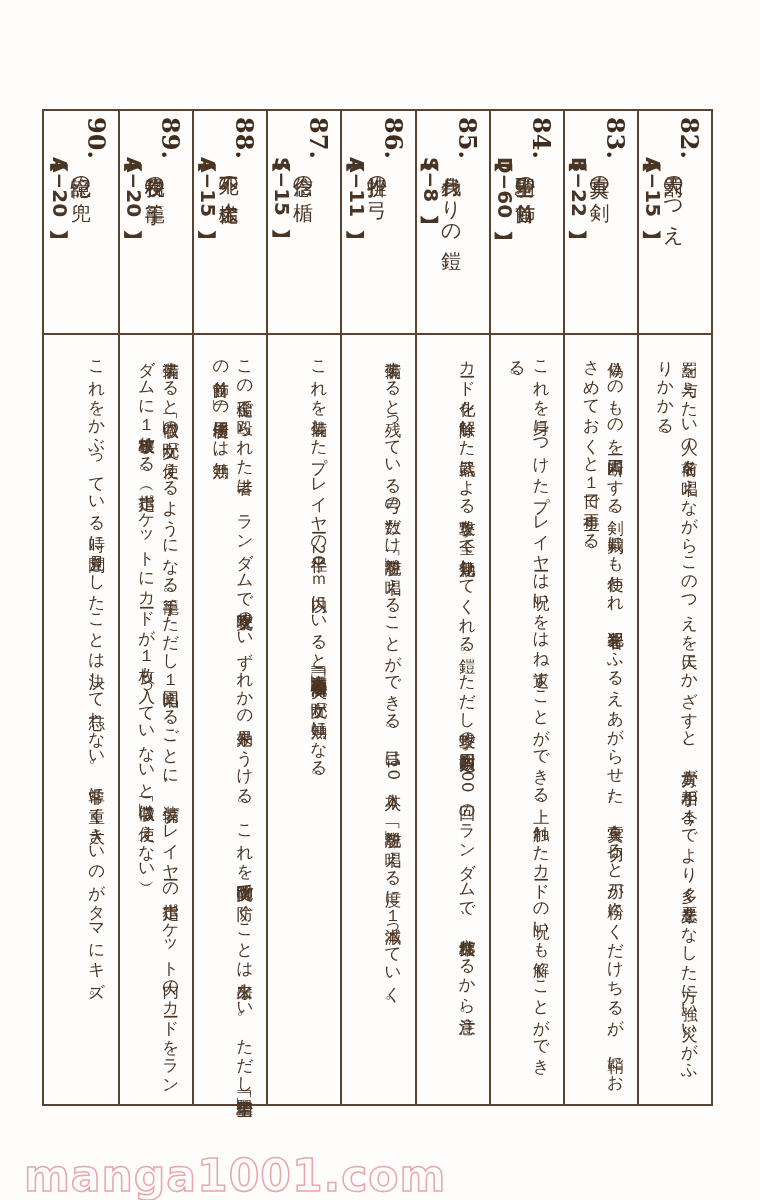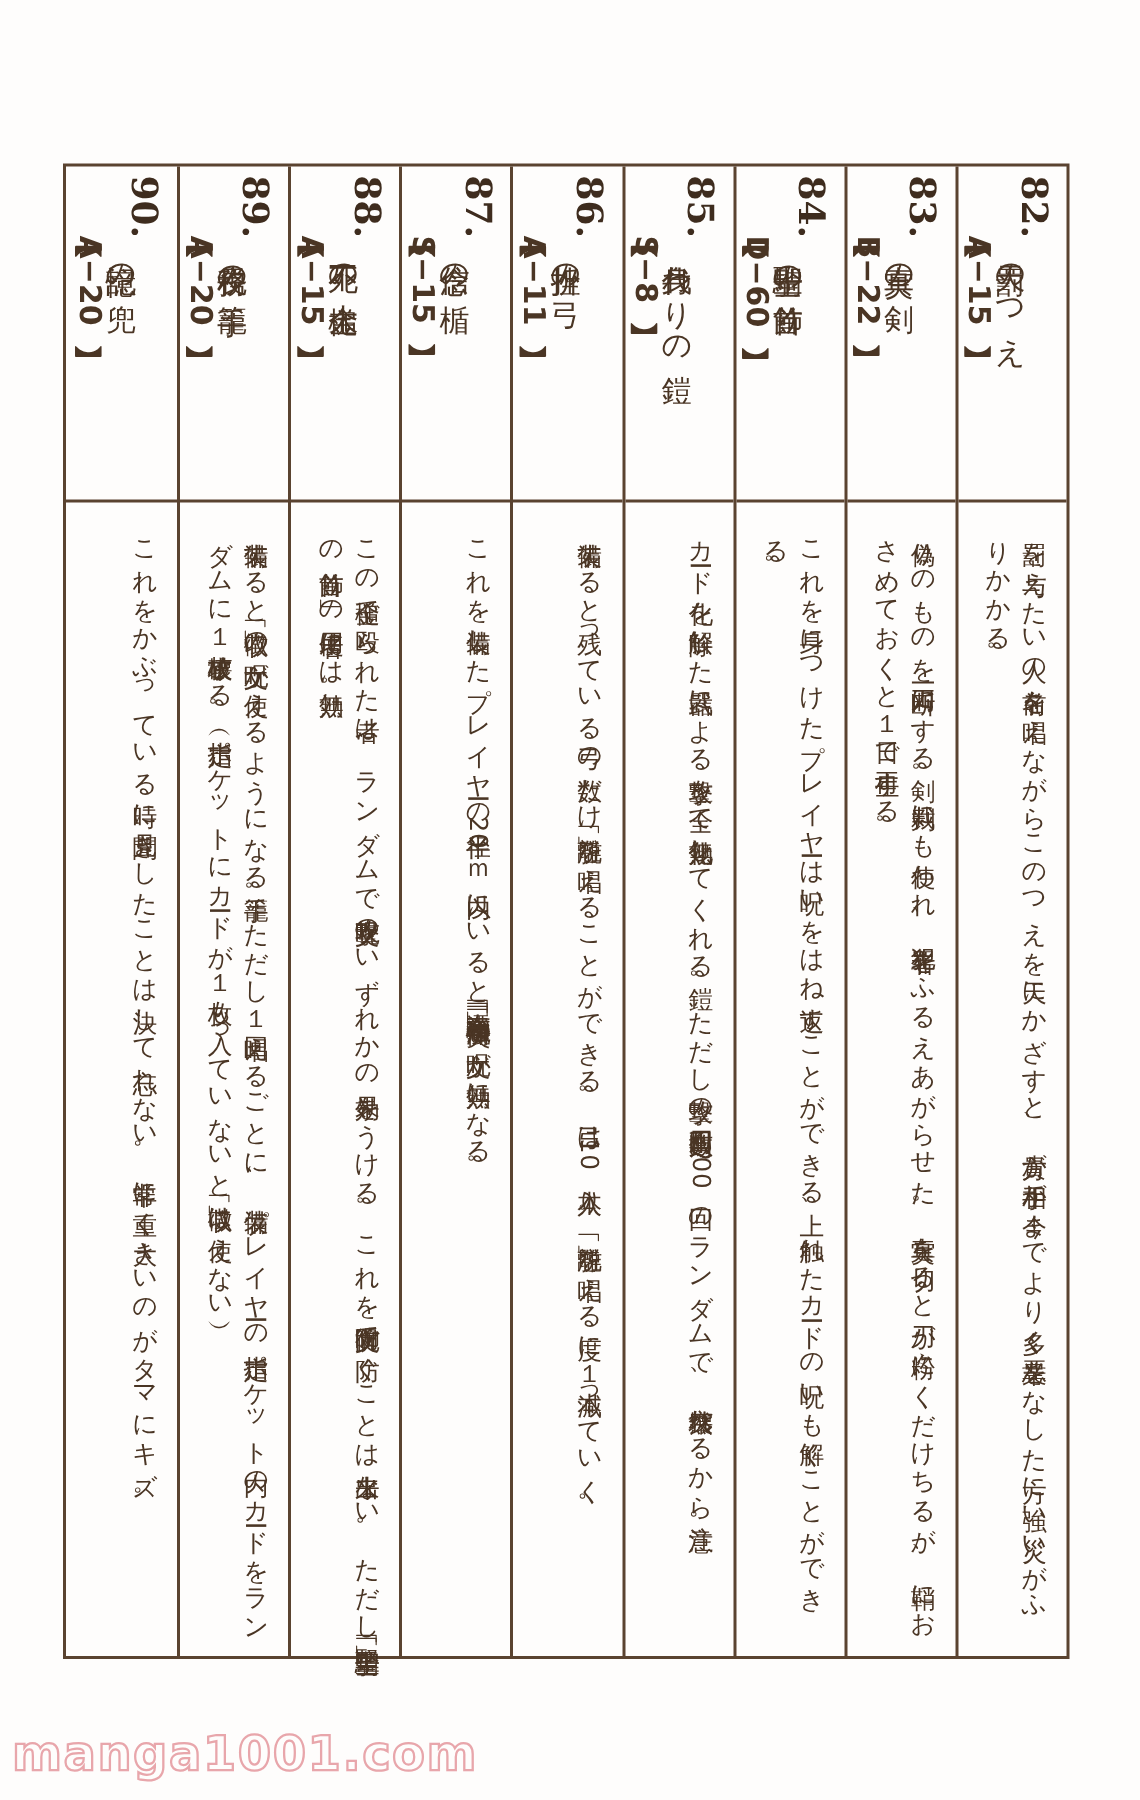--- a/index.html
+++ b/index.html
@@ -35,22 +35,22 @@
   .rank {
     position: absolute; top: 46px; right: 47px;
     writing-mode: vertical-rl; font-size: 20px; line-height: 22px; font-weight: bold;
     white-space: nowrap;
   }
   .desc {
     position: absolute; top: 238px; right: 10px; height: 740px;
     writing-mode: vertical-rl; font-size: 16.5px; line-height: 24px; letter-spacing: 0.5px;
   }
   .watermark {
-    position: absolute; left: 8px; top: 1150px; font-family: "DejaVu Sans", sans-serif;
-    font-weight: bold; font-size: 32px; color: transparent;
+    position: absolute; left: 24px; top: 1150px; font-family: "DejaVu Sans", sans-serif;
+    font-weight: bold; font-size: 44px; color: transparent;
     -webkit-text-stroke: 1.5px #e8a6ab; letter-spacing: 1px;
   }
 </style>
 </head>
 <body>
 
 <div class="table">
   <div class="col">
     <div class="head">
       <div class="num">82.</div>

